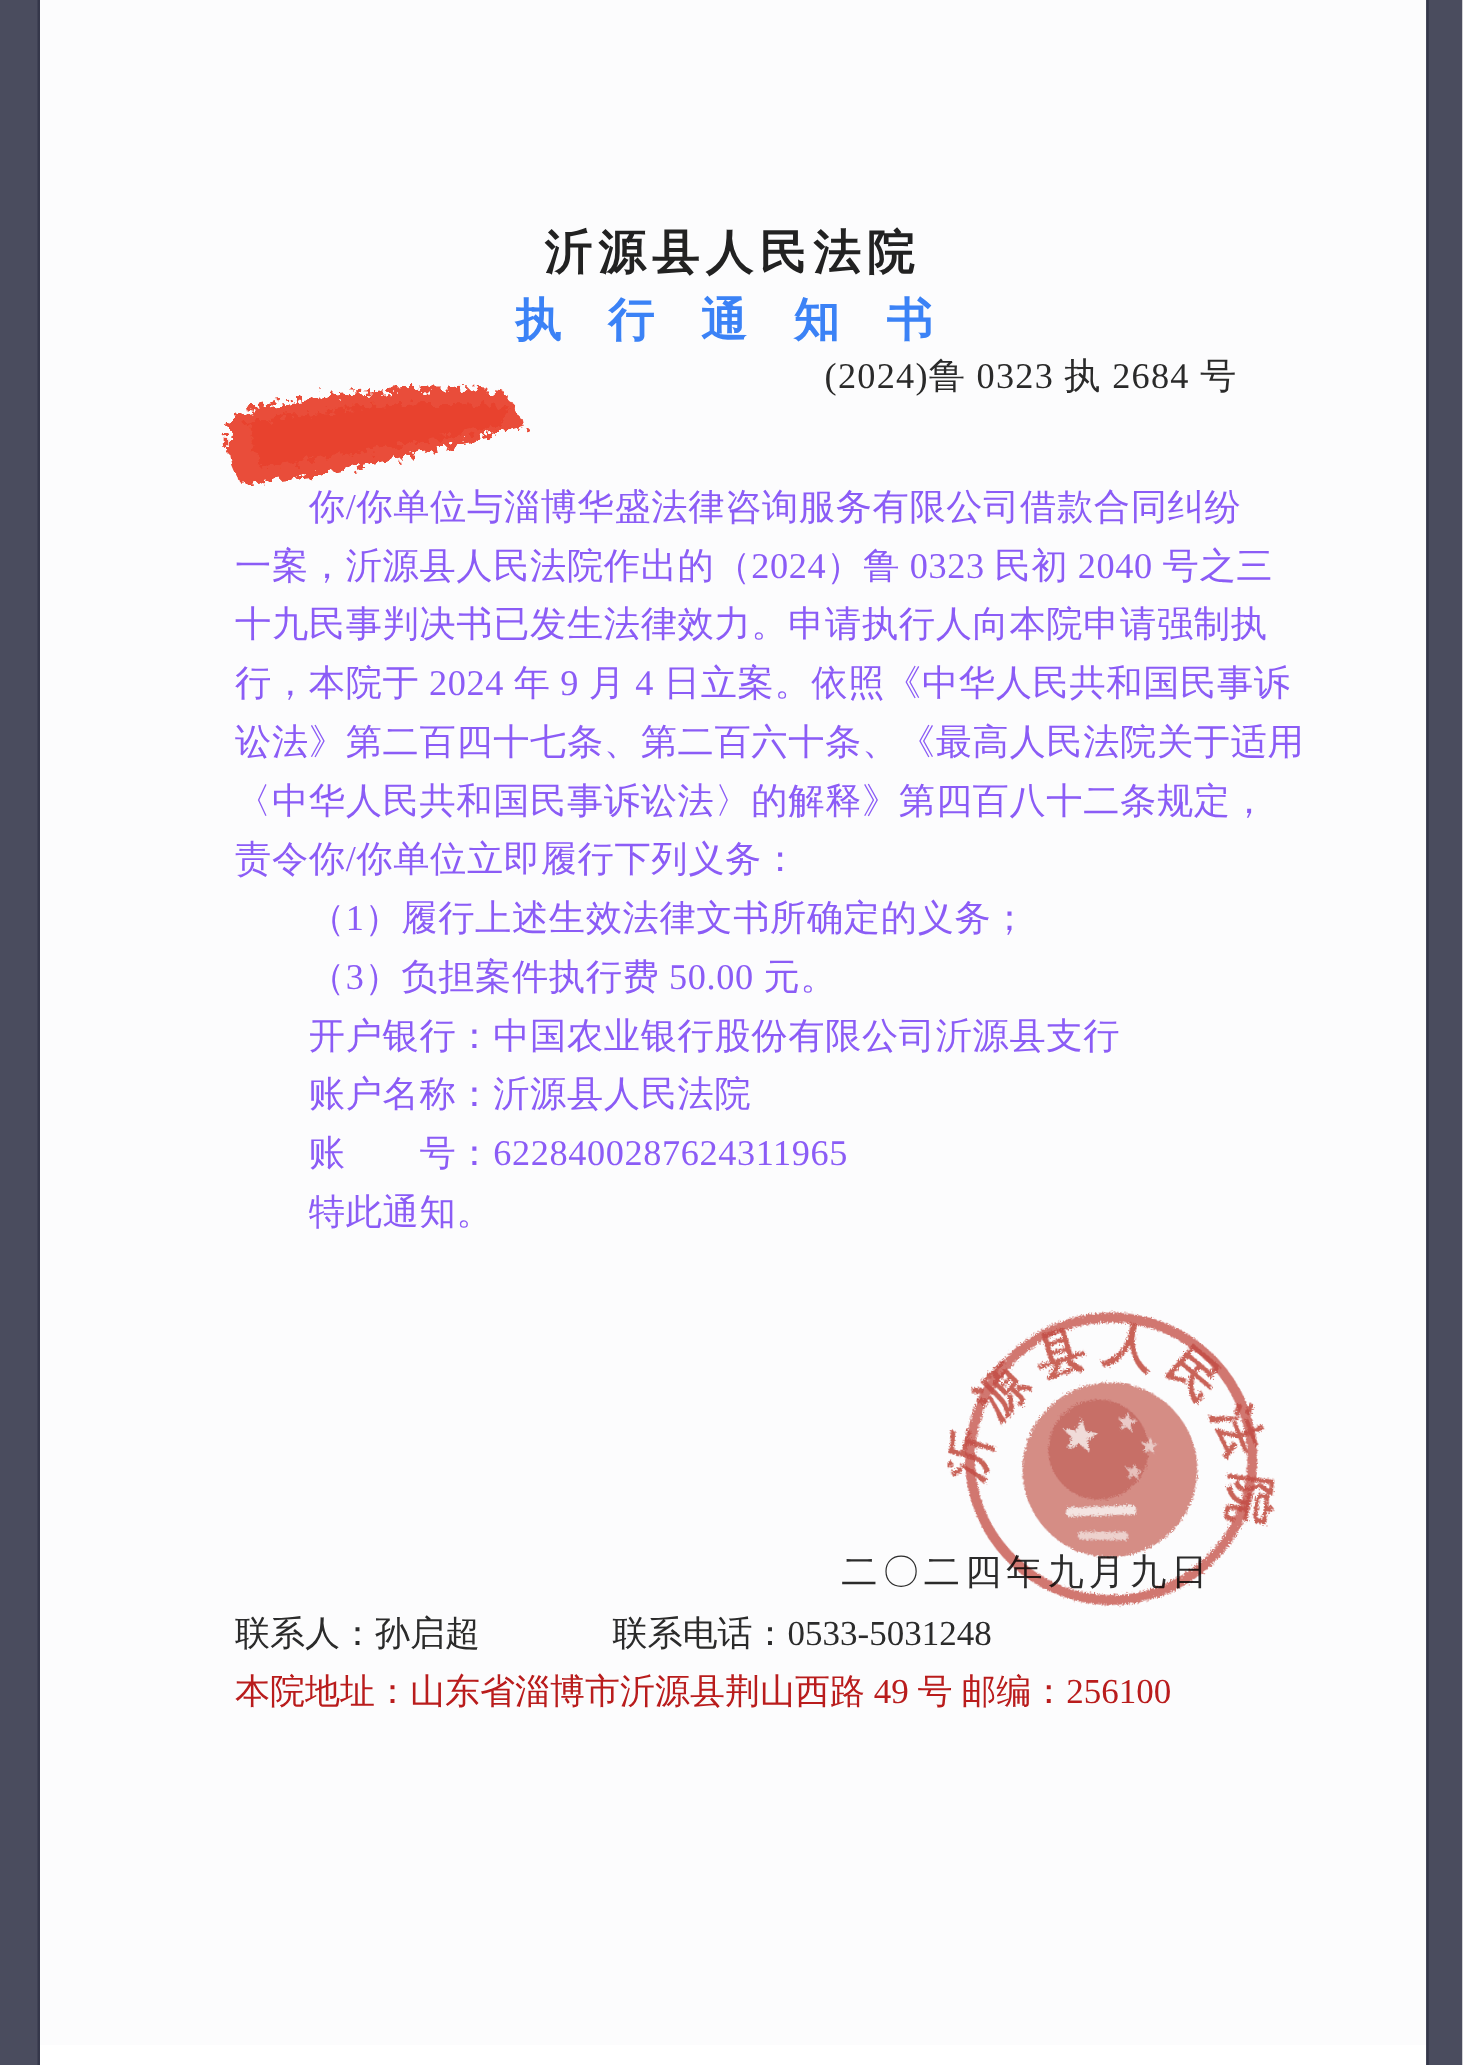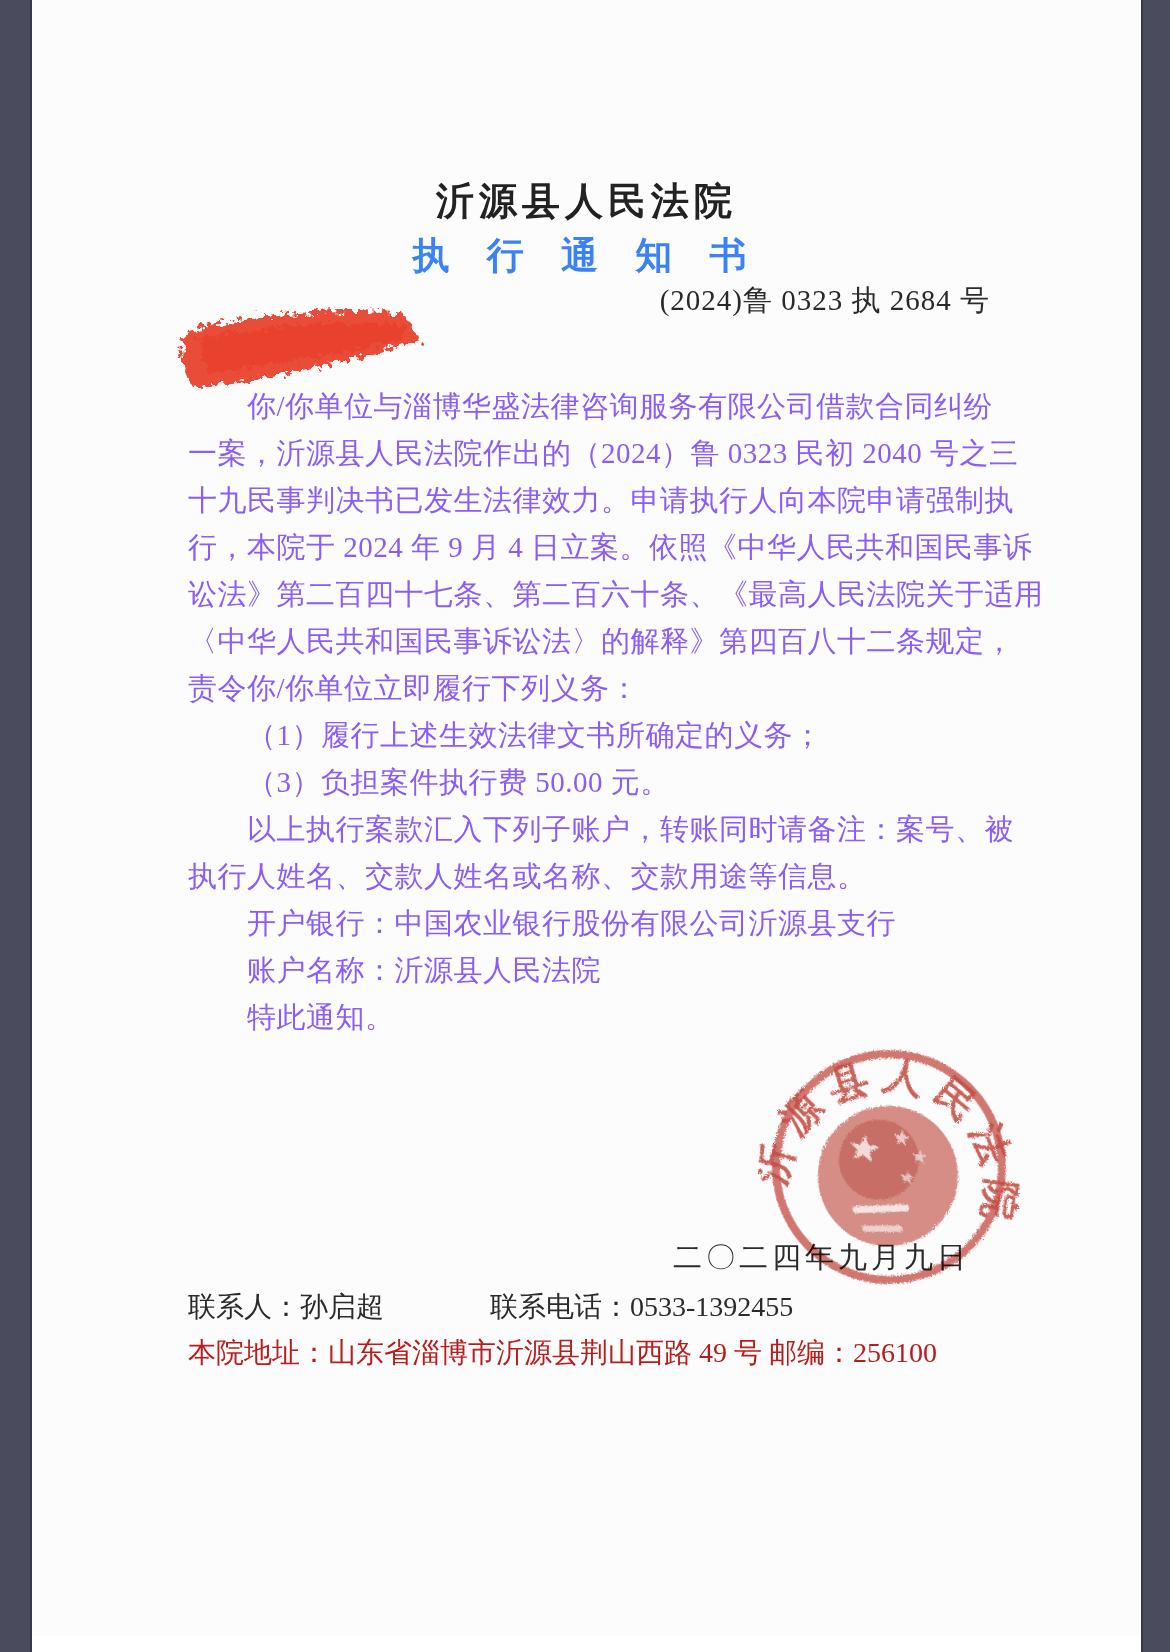--- a/index.html
+++ b/index.html
@@ -82,26 +82,23 @@
       <div class="doc-line">行，本院于 2024 年 9 月 4 日立案。依照《中华人民共和国民事诉</div>
       <div class="doc-line">讼法》第二百四十七条、第二百六十条、《最高人民法院关于适用</div>
       <div class="doc-line">〈中华人民共和国民事诉讼法〉的解释》第四百八十二条规定，</div>
       <div class="doc-line">责令你/你单位立即履行下列义务：</div>
     </div>
   <div>
       <div class="doc-line">　　（1）履行上述生效法律文书所确定的义务；</div>
       <div class="doc-line">　　（3）负担案件执行费 50.00 元。</div>
     </div>
   <div>
-      <div class="doc-line">　　以上执行案款汇入下列子账户，转账同时请备注：案号、被</div>
-      <div class="doc-line">执行人姓名、交款人姓名或名称、交款用途等信息。</div>
-    </div>
-  <div>
       <div class="doc-line">　　开户银行：中国农业银行股份有限公司沂源县支行</div>
       <div class="doc-line">　　账户名称：沂源县人民法院</div>
+      <div class="doc-line">　　账　　号：6228400287624311965</div>
     </div>
   <div class="doc-line">　　特此通知。</div>
 </div>
 
 <div class="date-line">二〇二四年九月九日</div>
 
 <div class="seal-wrap">
   <svg width="262" height="262" viewBox="0 0 262 262">
     <defs>
       <path id="sealArc" d="M 34,178 A 100,100 0 1 1 228,178" fill="none"></path>
@@ -123,15 +120,15 @@
       <rect x="112" y="190" width="40" height="6" rx="3" transform="rotate(-7 132 193)" fill="#f6e4e0" opacity="0.8"></rect>
       <text font-size="40" font-weight="bold" fill="#c03e34" opacity="0.88" style="font-family:'Liberation Serif','DejaVu Serif',serif;letter-spacing:10px;">
         <textPath href="#sealArc" startOffset="4%">沂源县人民法院</textPath>
       </text>
     </g>
   </svg>
 </div>
 
 <div class="contact-row">
   <span>联系人：孙启超</span>
-  <span class="contact-phone">联系电话：0533-1392455</span>
+  <span class="contact-phone">联系电话：0533-5031248</span>
 </div>
 <div class="address-line">本院地址：山东省淄博市沂源县荆山西路 49 号  邮编：256100</div>
 
 </body></html>

